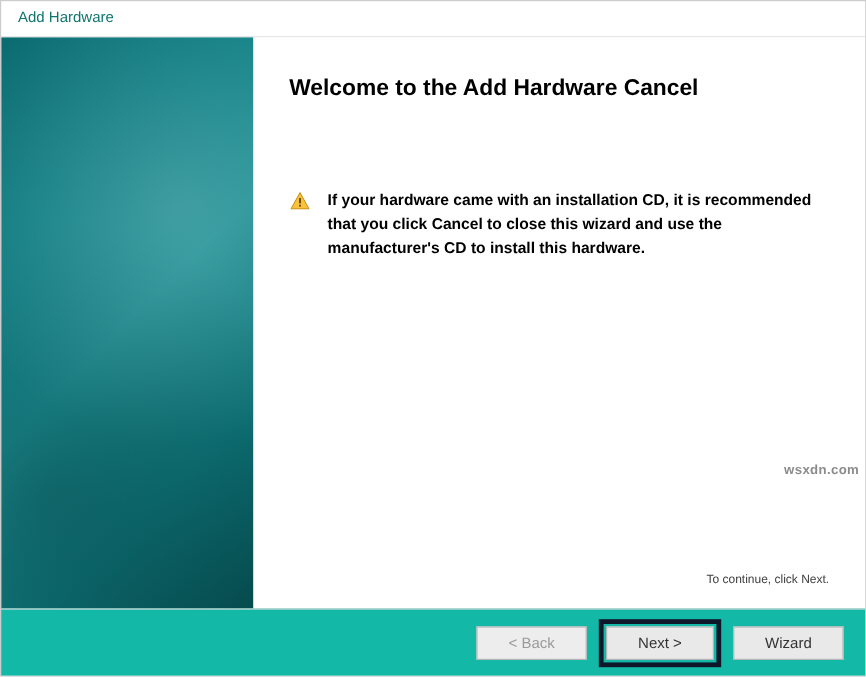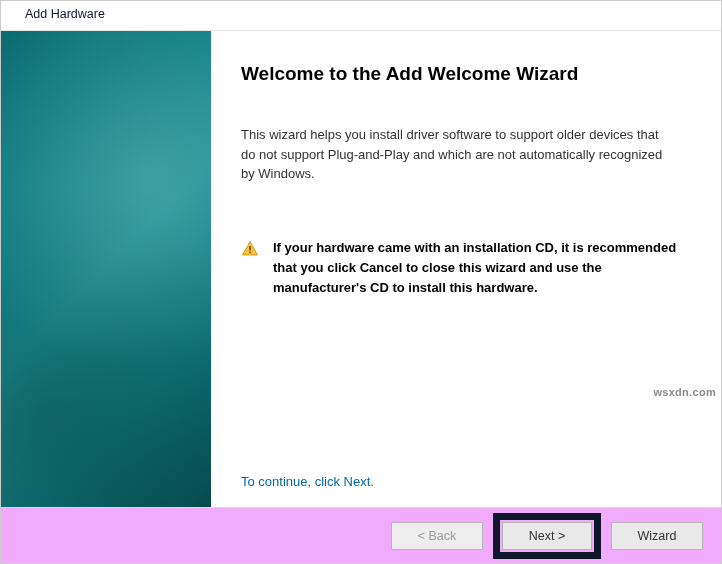--- a/index.html
+++ b/index.html
@@ -14,23 +14,23 @@
     .window {
       width: 722px;
       height: 564px;
       background: #fff;
       border: 1px solid #ccc;
       display: flex;
       flex-direction: column;
     }
     .titlebar {
       height: 30px;
-      padding: 6px 24px;
+      padding: 6px 14px;
       font-size: 12.5px;
-      color: #0f172a;
+      color: #0f766e;
       border-bottom: 1px solid #e5e5e5;
     }
     .body-area {
       flex: 1;
       display: flex;
       overflow: hidden;
     }
     .side-panel {
       width: 210px;
       background: linear-gradient(135deg, #0a6b6f 0%, #0e7d82 25%, #198d91 50%, #0d7478 75%, #064d50 100%);
@@ -76,29 +76,30 @@
       flex-shrink: 0;
       margin-top: 2px;
     }
     .warn-text {
       font-size: 13px;
       font-weight: 700;
       line-height: 1.55;
       color: #000;
     }
     .continue-text {
-      font-size: 13px;
-      color: #0369a1;
+      font-size: 10px;
+      color: #404040;
       margin-top: auto;
       margin-bottom: 8px;
+      text-align: right;
     }
     .footer {
       height: 56px;
       border-top: 1px solid #d9d9d9;
-      background: #f0abfc;
+      background: #14b8a6;
       display: flex;
       align-items: center;
       justify-content: flex-end;
       padding: 0 18px;
       gap: 10px;
     }
     .btn {
       min-width: 92px;
       height: 28px;
       border: 1px solid #b5b5b5;
@@ -107,21 +108,21 @@
       color: #333;
       cursor: pointer;
       font-family: inherit;
     }
     .btn:disabled {
       color: #9a9a9a;
       background: #ededed;
       cursor: default;
     }
     .btn-next-wrap {
-      border: 7px solid #0f172a;
+      border: 4px solid #0f172a;
       padding: 2px;
       display: inline-flex;
     }
     .btn-next-wrap .btn {
       min-width: 90px;
     }
     .watermark {
       position: absolute;
       right: 6px;
       top: 386px;
@@ -139,23 +140,22 @@
 <div class="window">
 
   <div class="titlebar">
     <span>Add Hardware</span>
   </div>
 
   <div class="body-area">
     <div class="side-panel"></div>
 
     <div class="content">
-      <div class="heading">Welcome to the Add Welcome Wizard</div>
+      <div class="heading">Welcome to the Add Hardware Cancel</div>
 
-      <div class="para">This wizard helps you install driver software to support older devices that do not support Plug-and-Play and which are not automatically recognized by Windows.</div>
 
       <div class="warning-block">
         <span class="warn-icon">
           <svg viewBox="0 0 24 24" width="18" height="18">
             <path d="M12 2 L22 20 L2 20 Z" fill="#f9c23c" stroke="#c28600" stroke-width="1"></path>
             <rect x="11" y="8" width="2" height="6" fill="#5c4200"></rect>
             <rect x="11" y="15.5" width="2" height="2" fill="#5c4200"></rect>
           </svg>
         </span>
         <div class="warn-text">If your hardware came with an installation CD, it is recommended that you click Cancel to close this wizard and use the manufacturer's CD to install this hardware.</div>

